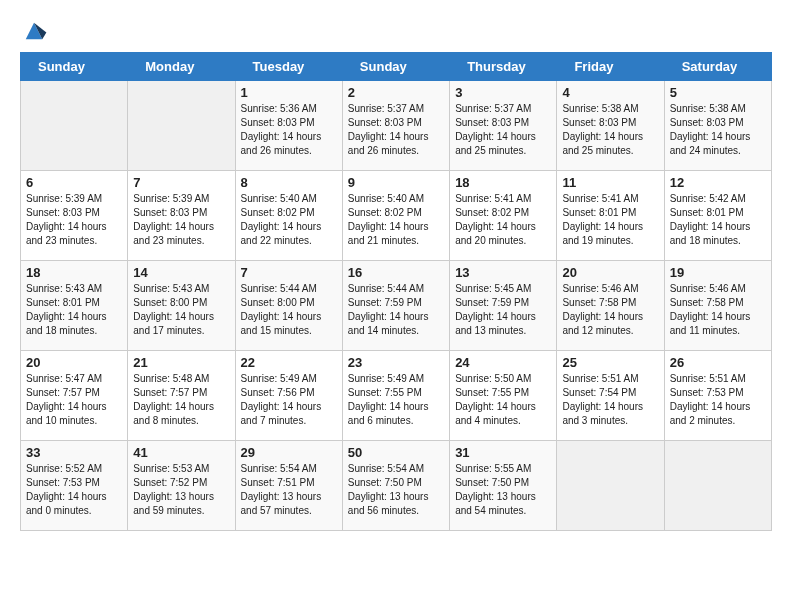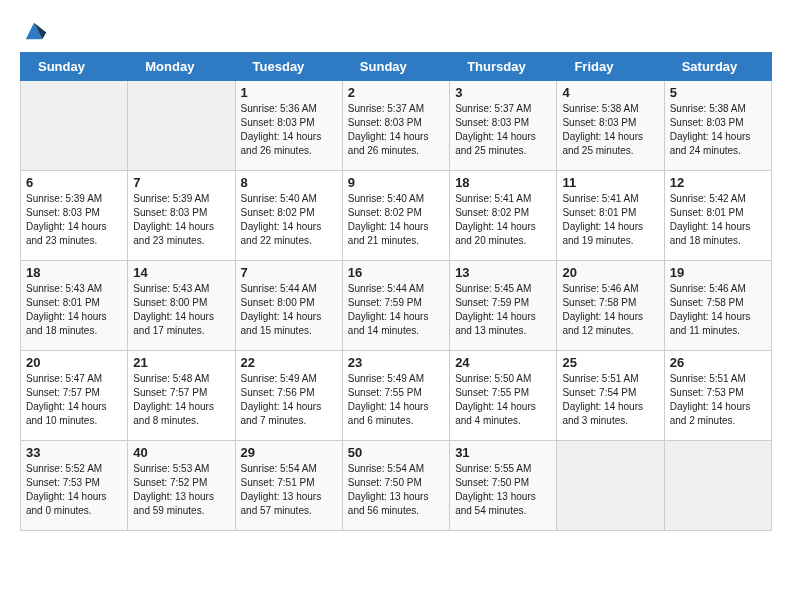--- a/index.html
+++ b/index.html
@@ -239,21 +239,21 @@
           <span class="day-num">26</span>
           <div class="cell-content">Sunrise: 5:51 AM<br>Sunset: 7:53 PM<br>Daylight: 14 hours and 2 minutes.</div>
         </td>
       </tr>
       <tr>
         <td>
           <span class="day-num">33</span>
           <div class="cell-content">Sunrise: 5:52 AM<br>Sunset: 7:53 PM<br>Daylight: 14 hours and 0 minutes.</div>
         </td>
         <td>
-          <span class="day-num">40</span>
+          <span class="day-num">41</span>
           <div class="cell-content">Sunrise: 5:53 AM<br>Sunset: 7:52 PM<br>Daylight: 13 hours and 59 minutes.</div>
         </td>
         <td>
           <span class="day-num">29</span>
           <div class="cell-content">Sunrise: 5:54 AM<br>Sunset: 7:51 PM<br>Daylight: 13 hours and 57 minutes.</div>
         </td>
         <td>
           <span class="day-num">50</span>
           <div class="cell-content">Sunrise: 5:54 AM<br>Sunset: 7:50 PM<br>Daylight: 13 hours and 56 minutes.</div>
         </td>

